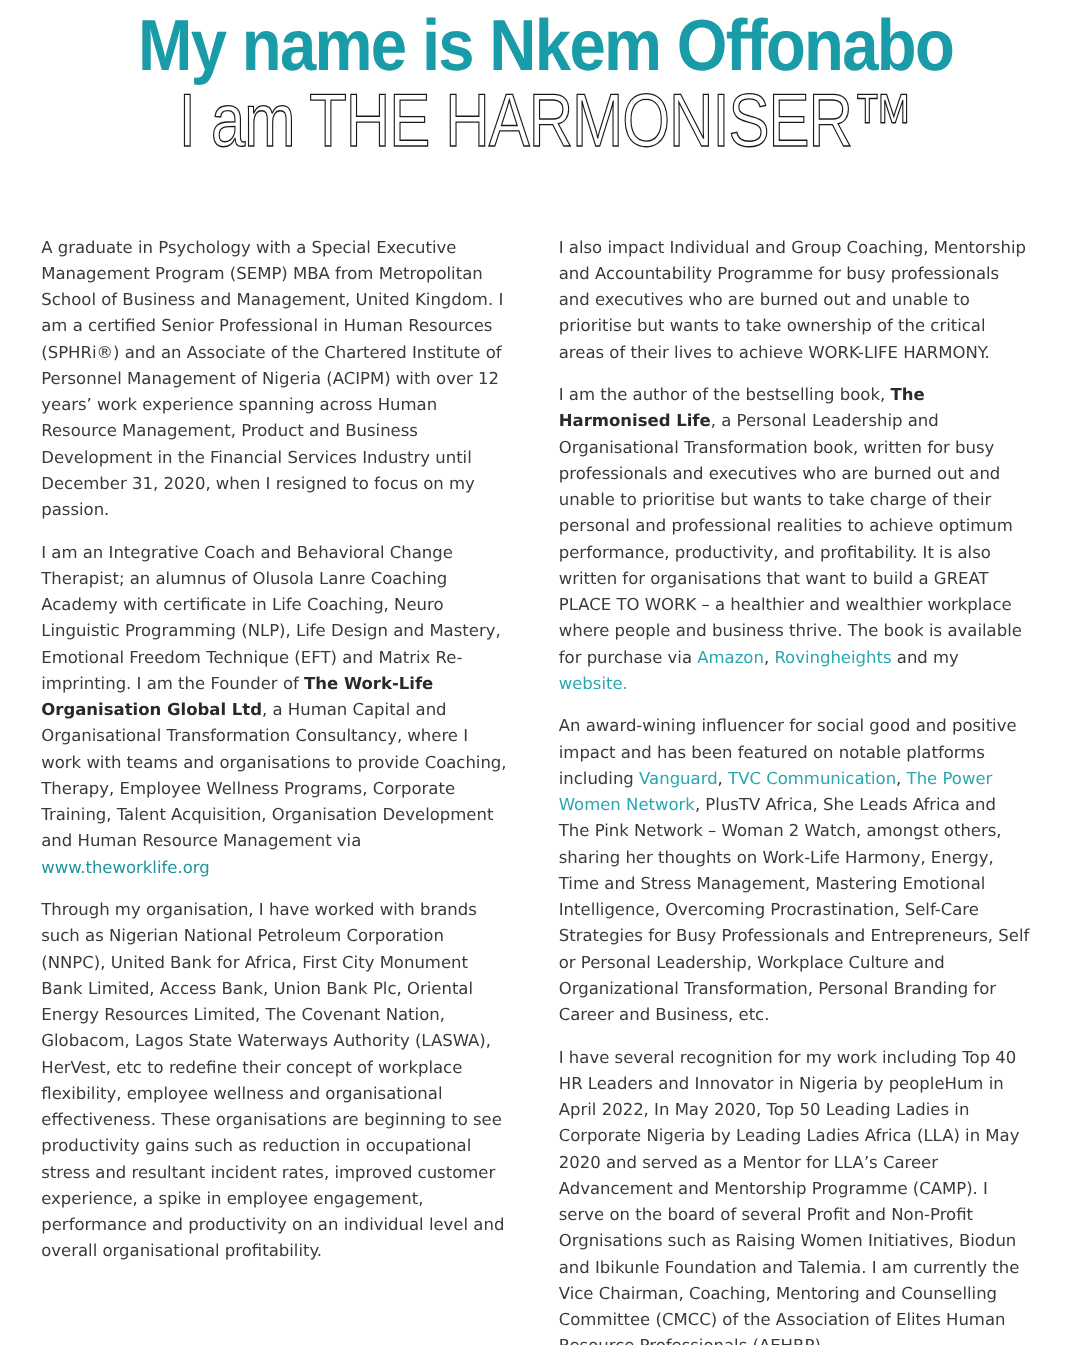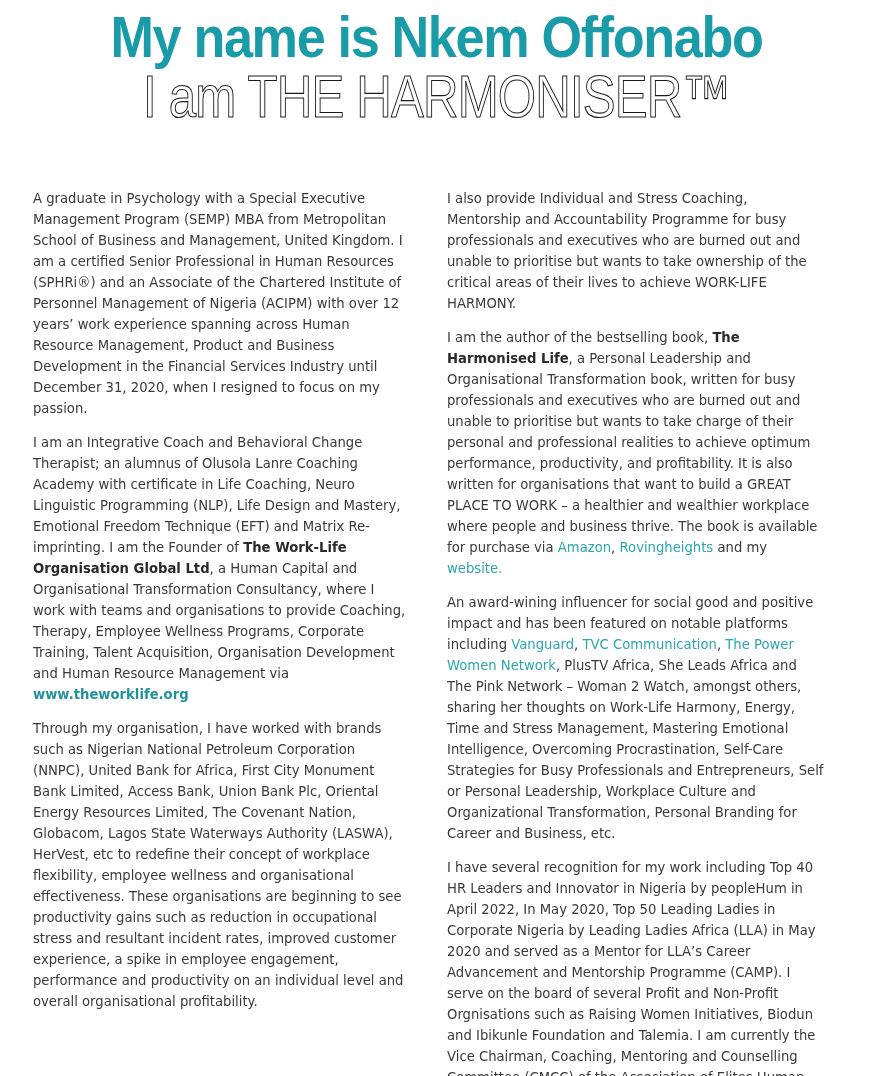--- a/index.html
+++ b/index.html
@@ -81,37 +81,37 @@
     font-weight: 700;
     color: #2a2a2a;
   }
   .link {
     color: #2aa6b0;
     text-decoration: none;
     cursor: pointer;
   }
   .link-bold {
     color: #1f929c;
-    font-weight: 700;
+    font-weight: 400;
     text-decoration: none;
     cursor: pointer;
   }
 </style>
 </head>
 <body>
 
 <div class="header">
   <h1 class="title">My name is Nkem Offonabo</h1>
   <h2 class="subtitle"><span class="thin">I am THE HARMONISER™</span></h2>
 </div>
 
 <div class="col col-left">
   <p>A graduate in Psychology with a Special Executive Management Program (SEMP) MBA from Metropolitan School of Business and Management, United Kingdom. I am a certified Senior Professional in Human Resources (SPHRi®) and an Associate of the Chartered Institute of Personnel Management of Nigeria (ACIPM) with over 12 years’ work experience spanning across Human Resource Management, Product and Business Development in the Financial Services Industry until December 31, 2020, when I resigned to focus on my passion.</p>
   <p><span>I am an Integrative Coach and Behavioral Change Therapist; an alumnus of Olusola Lanre Coaching Academy with certificate in Life Coaching, Neuro Linguistic Programming (NLP), Life Design and Mastery, Emotional Freedom Technique (EFT) and Matrix Re-imprinting. I am the Founder of </span><span class="bold">The Work-Life Organisation Global Ltd</span><span>, a Human Capital and Organisational Transformation Consultancy, where I work with teams and organisations to provide Coaching, Therapy, Employee Wellness Programs, Corporate Training, Talent Acquisition, Organisation Development and Human Resource Management via </span><a class="link-bold">www.theworklife.org</a></p>
   <p>Through my organisation, I have worked with brands such as Nigerian National Petroleum Corporation (NNPC), United Bank for Africa, First City Monument Bank Limited, Access Bank, Union Bank Plc, Oriental Energy Resources Limited, The Covenant Nation, Globacom, Lagos State Waterways Authority (LASWA), HerVest, etc to redefine their concept of workplace flexibility, employee wellness and organisational effectiveness. These organisations are beginning to see productivity gains such as reduction in occupational stress and resultant incident rates, improved customer experience, a spike in employee engagement, performance and productivity on an individual level and overall organisational profitability.</p>
 </div>
 
 <div class="col col-right">
-  <p>I also provide Individual and Stress Coaching, Mentorship and Accountability Programme for busy professionals and executives who are burned out and unable to prioritise but wants to take ownership of the critical areas of their lives to achieve WORK-LIFE HARMONY.</p>
+  <p>I also impact Individual and Group Coaching, Mentorship and Accountability Programme for busy professionals and executives who are burned out and unable to prioritise but wants to take ownership of the critical areas of their lives to achieve WORK-LIFE HARMONY.</p>
   <p><span>I am the author of the bestselling book, </span><span class="bold">The Harmonised Life</span><span>, a Personal Leadership and Organisational Transformation book, written for busy professionals and executives who are burned out and unable to prioritise but wants to take charge of their personal and professional realities to achieve optimum performance, productivity, and profitability. It is also written for organisations that want to build a GREAT PLACE TO WORK – a healthier and wealthier workplace where people and business thrive. The book is available for purchase via </span><a class="link">Amazon</a><span>, </span><a class="link">Rovingheights</a><span> and my </span><a class="link">website</a><span class="link">.</span></p>
   <p><span>An award-wining influencer for social good and positive impact and has been featured on notable platforms including </span><a class="link">Vanguard</a><span>, </span><a class="link">TVC Communication</a><span>, </span><a class="link">The Power Women Network</a><span>, PlusTV Africa, She Leads Africa and The Pink Network – Woman 2 Watch, amongst others, sharing her thoughts on Work-Life Harmony, Energy, Time and Stress Management, Mastering Emotional Intelligence, Overcoming Procrastination, Self-Care Strategies for Busy Professionals and Entrepreneurs, Self or Personal Leadership, Workplace Culture and Organizational Transformation, Personal Branding for Career and Business, etc.</span></p>
   <p>I have several recognition for my work including Top 40 HR Leaders and Innovator in Nigeria by peopleHum in April 2022, In May 2020, Top 50 Leading Ladies in Corporate Nigeria by Leading Ladies Africa (LLA) in May 2020 and served as a Mentor for LLA’s Career Advancement and Mentorship Programme (CAMP). I serve on the board of several Profit and Non-Profit Orgnisations such as Raising Women Initiatives, Biodun and Ibikunle Foundation and Talemia. I am currently the Vice Chairman, Coaching, Mentoring and Counselling Committee (CMCC) of the Association of Elites Human Resource Professionals (AEHRP).</p>
 </div>
 
 </body></html>

